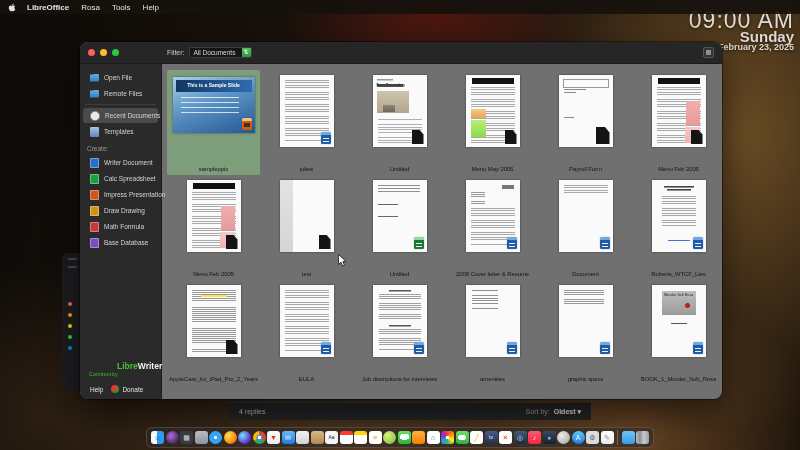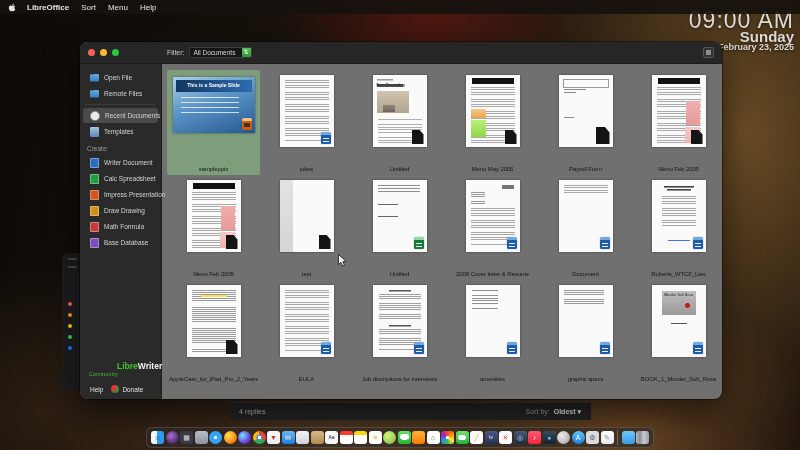--- a/index.html
+++ b/index.html
@@ -260,22 +260,22 @@
 <div class="wallpaper"></div>
 
 <div class="menubar">
   <span class="apple">
     <svg width="9" height="9" viewBox="0 0 16 16">
         <path fill="#e6e3df" d="M11.3 8.6c0-1.8 1.5-2.7 1.6-2.7-.9-1.3-2.2-1.5-2.7-1.5-1.1-.1-2.2.7-2.8.7-.6 0-1.5-.7-2.4-.7C3.8 4.5 2.6 5.1 2 6.2c-1.2 2.1-.3 5.2.9 6.9.6.8 1.2 1.8 2.1 1.7.9 0 1.2-.5 2.3-.5s1.4.5 2.4.5 1.6-.8 2.2-1.7c.7-1 1-1.9 1-2-.1 0-1.6-.6-1.6-2.5zM9.5 3.1c.5-.6.8-1.4.7-2.2-.7 0-1.6.5-2.1 1.1-.5.5-.9 1.4-.8 2.2.9.1 1.7-.5 2.2-1.1z"></path>
       </svg>
   </span>
   <span style="display:flex;">
       <span class="mb-item app">LibreOffice</span>
-      <span class="mb-item">Sort</span>
-      <span class="mb-item">Menu</span>
+      <span class="mb-item">Rosa</span>
+      <span class="mb-item">Tools</span>
       <span class="mb-item">Help</span>
     </span>
 </div>
 
 <div class="clock">
   <div class="time">09:00 AM</div>
   <div class="day">Sunday</div>
   <div class="date">February 23, 2025</div>
 </div>
 

